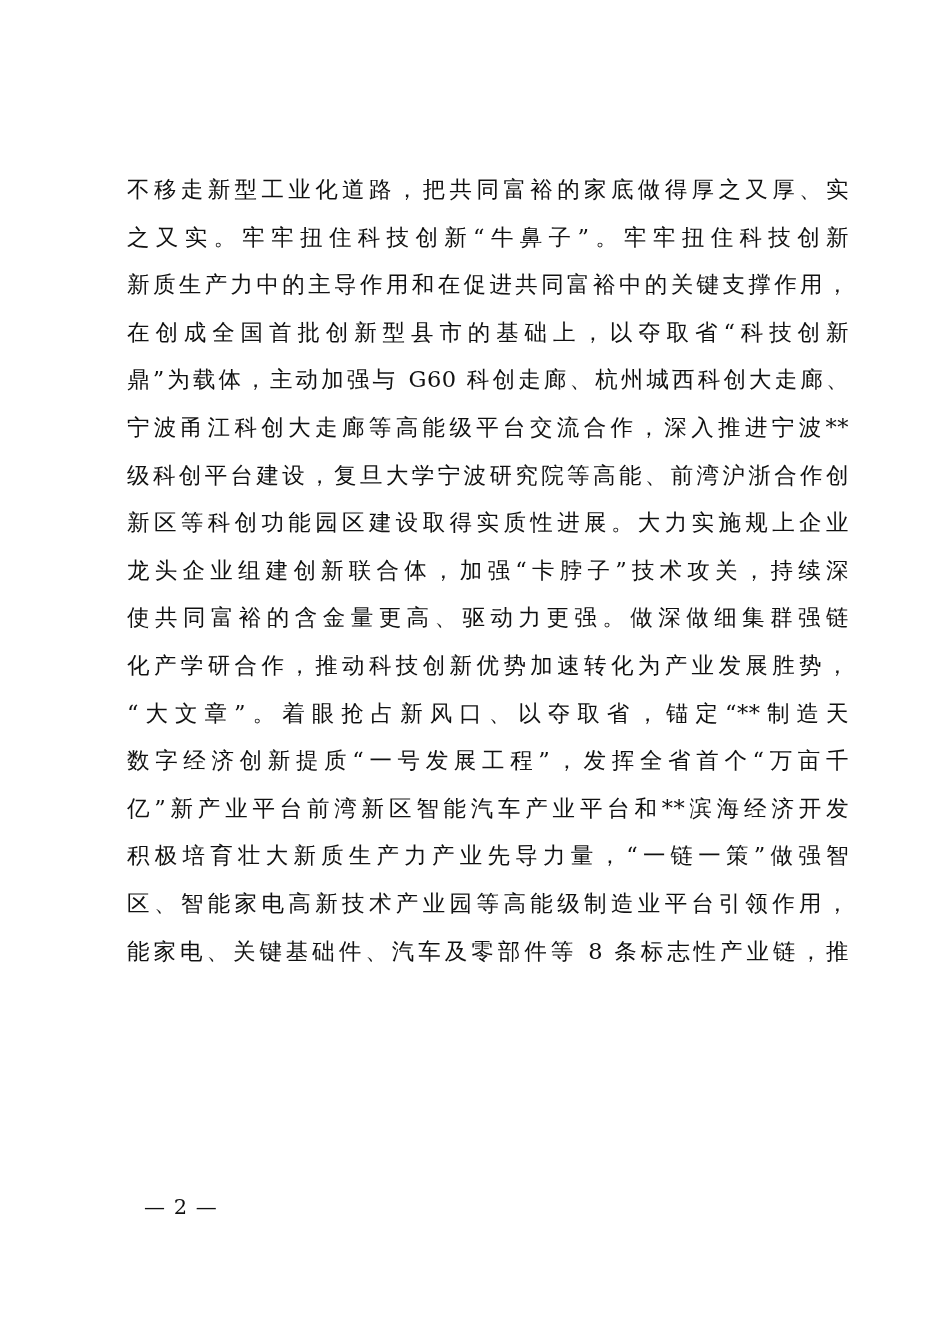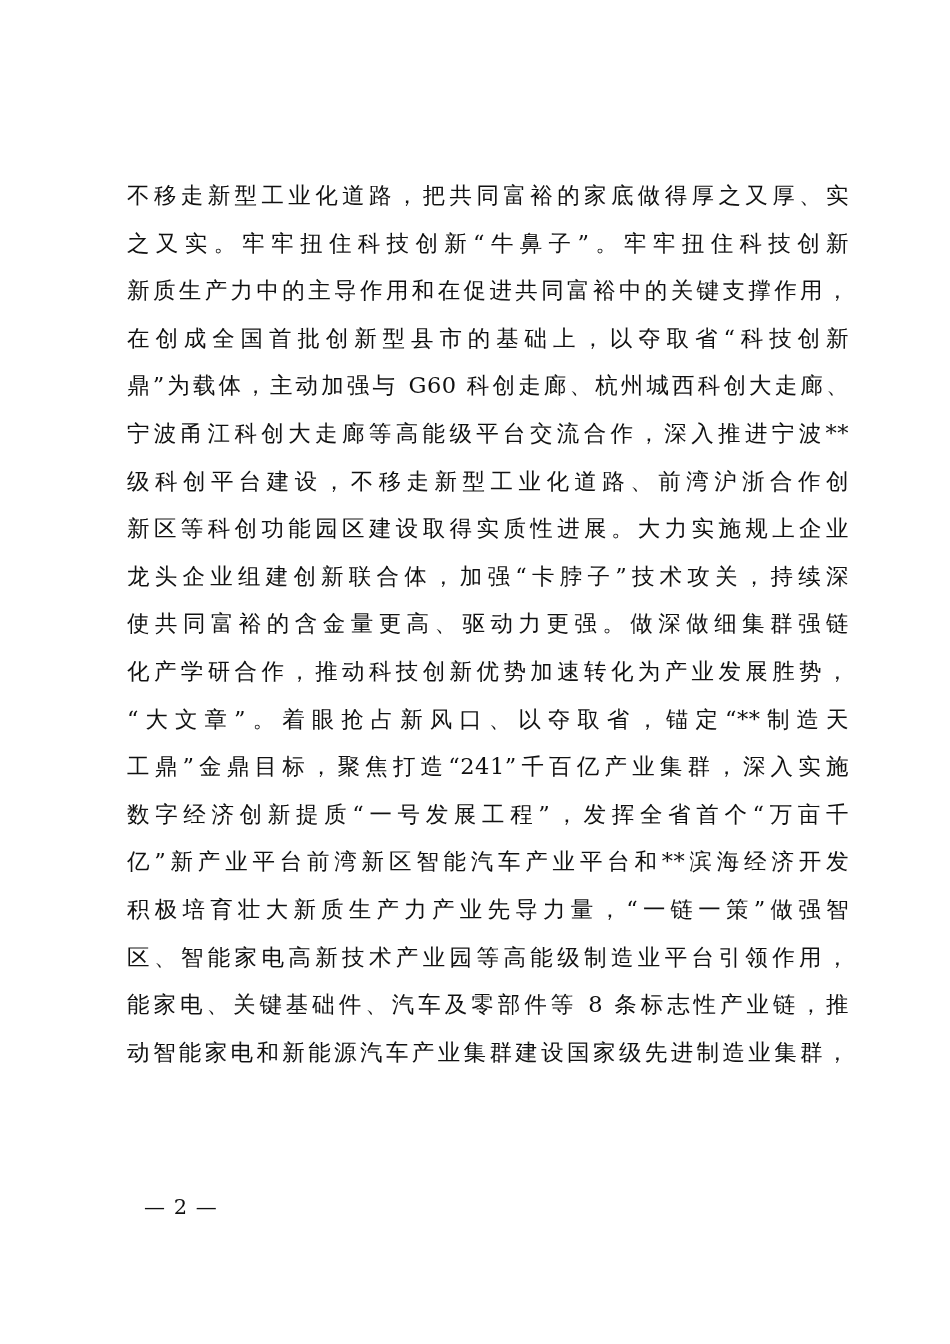--- a/index.html
+++ b/index.html
@@ -11,21 +11,21 @@
     position: relative;
     width: 950px;
     height: 1344px;
     background: #ffffff;
     overflow: hidden;
     font-family: "DejaVu Serif", "Liberation Serif", serif;
     color: #111111;
   }
   .doc-body {
     position: absolute;
-    top: 172px;
+    top: 166px;
     left: 127px;
     width: 722px;
   }
   .text-line {
     font-size: 22.5px;
     line-height: 47.6px;
     height: 47.6px;
     white-space: nowrap;
     text-align: justify;
     text-align-last: justify;
@@ -47,28 +47,26 @@
 <body>
 
 <div class="page">
   <div class="doc-body">
       <div class="text-line">不移走新型工业化道路，把共同富裕的家底做得厚之又厚、实</div>
       <div class="text-line">之又实。牢牢扭住科技创新“牛鼻子”。牢牢扭住科技创新</div>
       <div class="text-line">新质生产力中的主导作用和在促进共同富裕中的关键支撑作用，</div>
       <div class="text-line">在创成全国首批创新型县市的基础上，以夺取省“科技创新</div>
       <div class="text-line">鼎”为载体，主动加强与 G60 科创走廊、杭州城西科创大走廊、</div>
       <div class="text-line">宁波甬江科创大走廊等高能级平台交流合作，深入推进宁波**</div>
-      <div class="text-line">级科创平台建设，不移走新型工业化道路、前湾沪浙合作创</div>
+      <div class="text-line">级科创平台建设，复旦大学宁波研究院等高能、前湾沪浙合作创</div>
       <div class="text-line">新区等科创功能园区建设取得实质性进展。大力实施规上企业</div>
       <div class="text-line">龙头企业组建创新联合体，加强“卡脖子”技术攻关，持续深</div>
       <div class="text-line">使共同富裕的含金量更高、驱动力更强。做深做细集群强链</div>
       <div class="text-line">化产学研合作，推动科技创新优势加速转化为产业发展胜势，</div>
       <div class="text-line">“大文章”。着眼抢占新风口、以夺取省，锚定“**制造天</div>
-      <div class="text-line">工鼎”金鼎目标，聚焦打造“241”千百亿产业集群，深入实施</div>
       <div class="text-line">数字经济创新提质“一号发展工程”，发挥全省首个“万亩千</div>
       <div class="text-line">亿”新产业平台前湾新区智能汽车产业平台和**滨海经济开发</div>
       <div class="text-line">积极培育壮大新质生产力产业先导力量，“一链一策”做强智</div>
       <div class="text-line">区、智能家电高新技术产业园等高能级制造业平台引领作用，</div>
       <div class="text-line">能家电、关键基础件、汽车及零部件等 8 条标志性产业链，推</div>
-      <div class="text-line">动智能家电和新能源汽车产业集群建设国家级先进制造业集群，</div>
     </div>
   <div class="page-footer">— 2 —</div>
 </div>
 
 </body></html>

